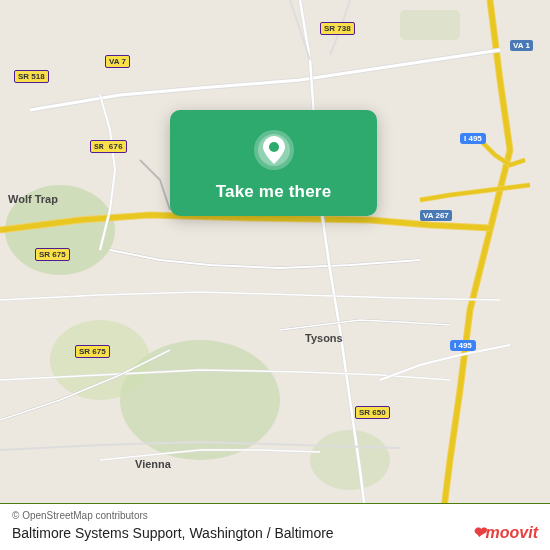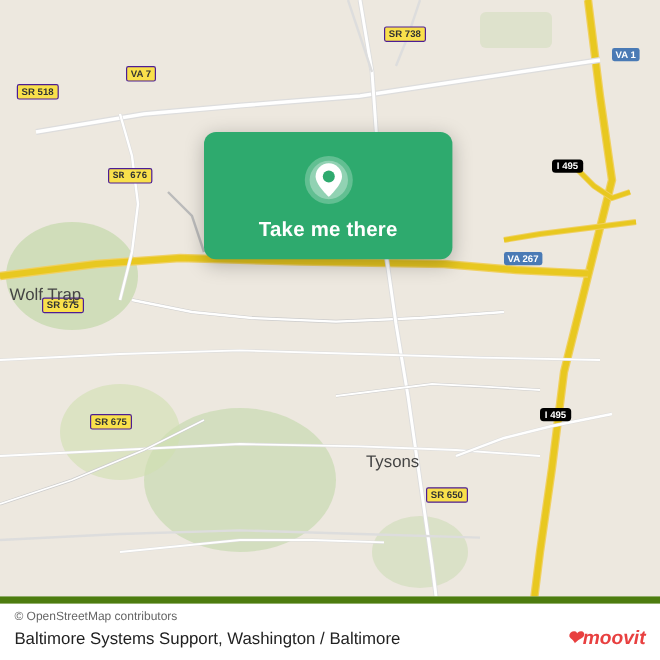--- a/index.html
+++ b/index.html
@@ -59,21 +59,21 @@
     }
 
     
     .bottom-bar {
       position: absolute;
       bottom: 0;
       left: 0;
       width: 100%;
       background: white;
       padding: 6px 12px 8px 12px;
-      border-top: 6px solid #4d7c0f;
+      border-top: 1px solid #4d7c0f;
     }
 
     .bottom-bar-attribution {
       font-size: 10px;
       color: #666;
       margin-bottom: 2px;
     }
 
     .bottom-bar-title {
       font-size: 14px;
@@ -103,42 +103,41 @@
       padding: 1px 3px;
       border: 1px solid #ccc;
       text-align: right;
     }
 
     .highway-label {
       position: absolute;
       font-size: 8px;
       color: white;
       font-weight: bold;
-      background: #000000;
+      background: #3b82f6;
       border-radius: 3px;
       padding: 1px 4px;
     }
 
     .sr-label {
       position: absolute;
       font-size: 8px;
       color: #333;
       font-weight: bold;
       background: #f9e04b;
       border-radius: 2px;
       padding: 1px 3px;
       border: 1px solid #4c1d95;
     }
 
     .place-label {
       position: absolute;
-      font-size: 14px;
+      font-size: 11px;
       color: #444;
-      font-weight: normal;
-      margin-top: 44px;
+      font-weight: bold;
     }
   </style>
 </head>
 <body>
 
 <div id="map-container">
 
   <svg class="map-svg" viewBox="0 0 550 550" xmlns="http://www.w3.org/2000/svg">
 
     <rect width="550" height="550" fill="#ede8df"></rect>

